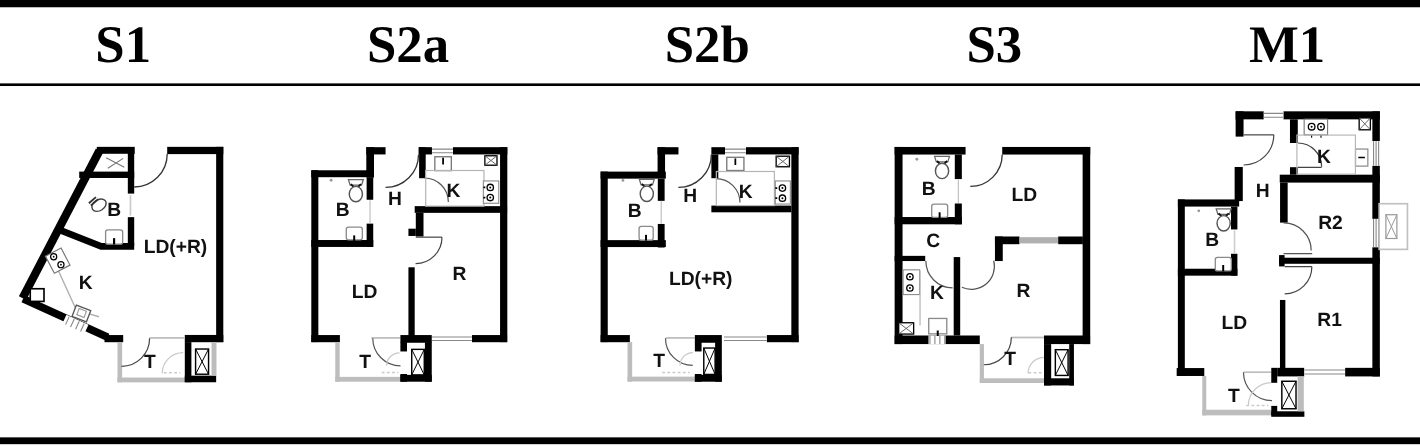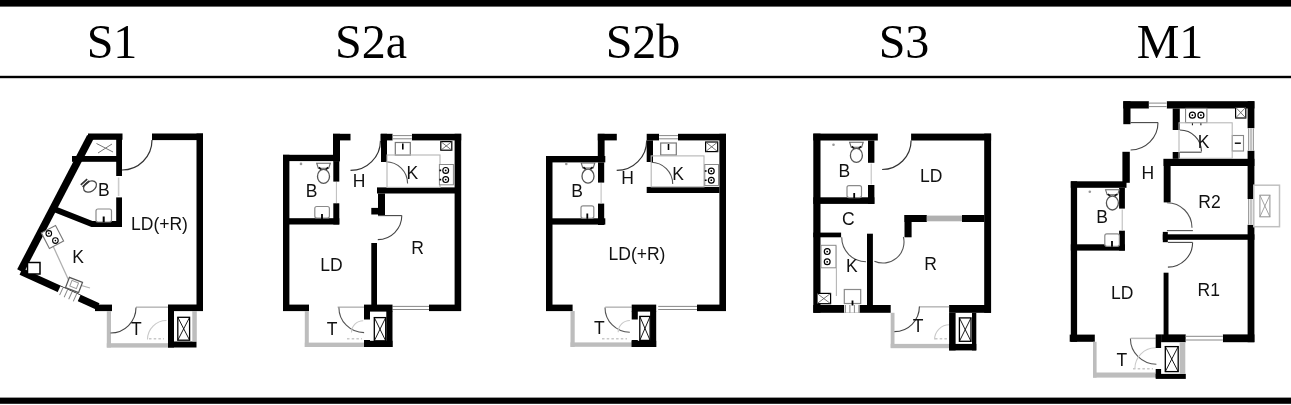--- a/index.html
+++ b/index.html
@@ -1,16 +1,16 @@
 <!DOCTYPE html>
 <html><head>
 <meta charset="utf-8">
 <style>
   html,body{margin:0;padding:0;background:#fff;}
-  #fig{position:relative;width:1291px;height:405px;background:#fff;overflow:hidden;}
+  #fig{position:relative;width:1291px;height:405px;background:#fff;overflow:hidden;font-weight:bold;}
   svg{position:absolute;left:0;top:0;}
   text{font-family:"Liberation Sans",sans-serif;fill:#111;}
   .hdr{font-family:"Liberation Serif",serif;font-size:48px;fill:#000;}
   .lbl{font-size:17.5px;}
 </style>
 </head>
 <body>
 <div id="fig">
 <svg width="1291" height="405" viewBox="0 0 1291 405">
 

